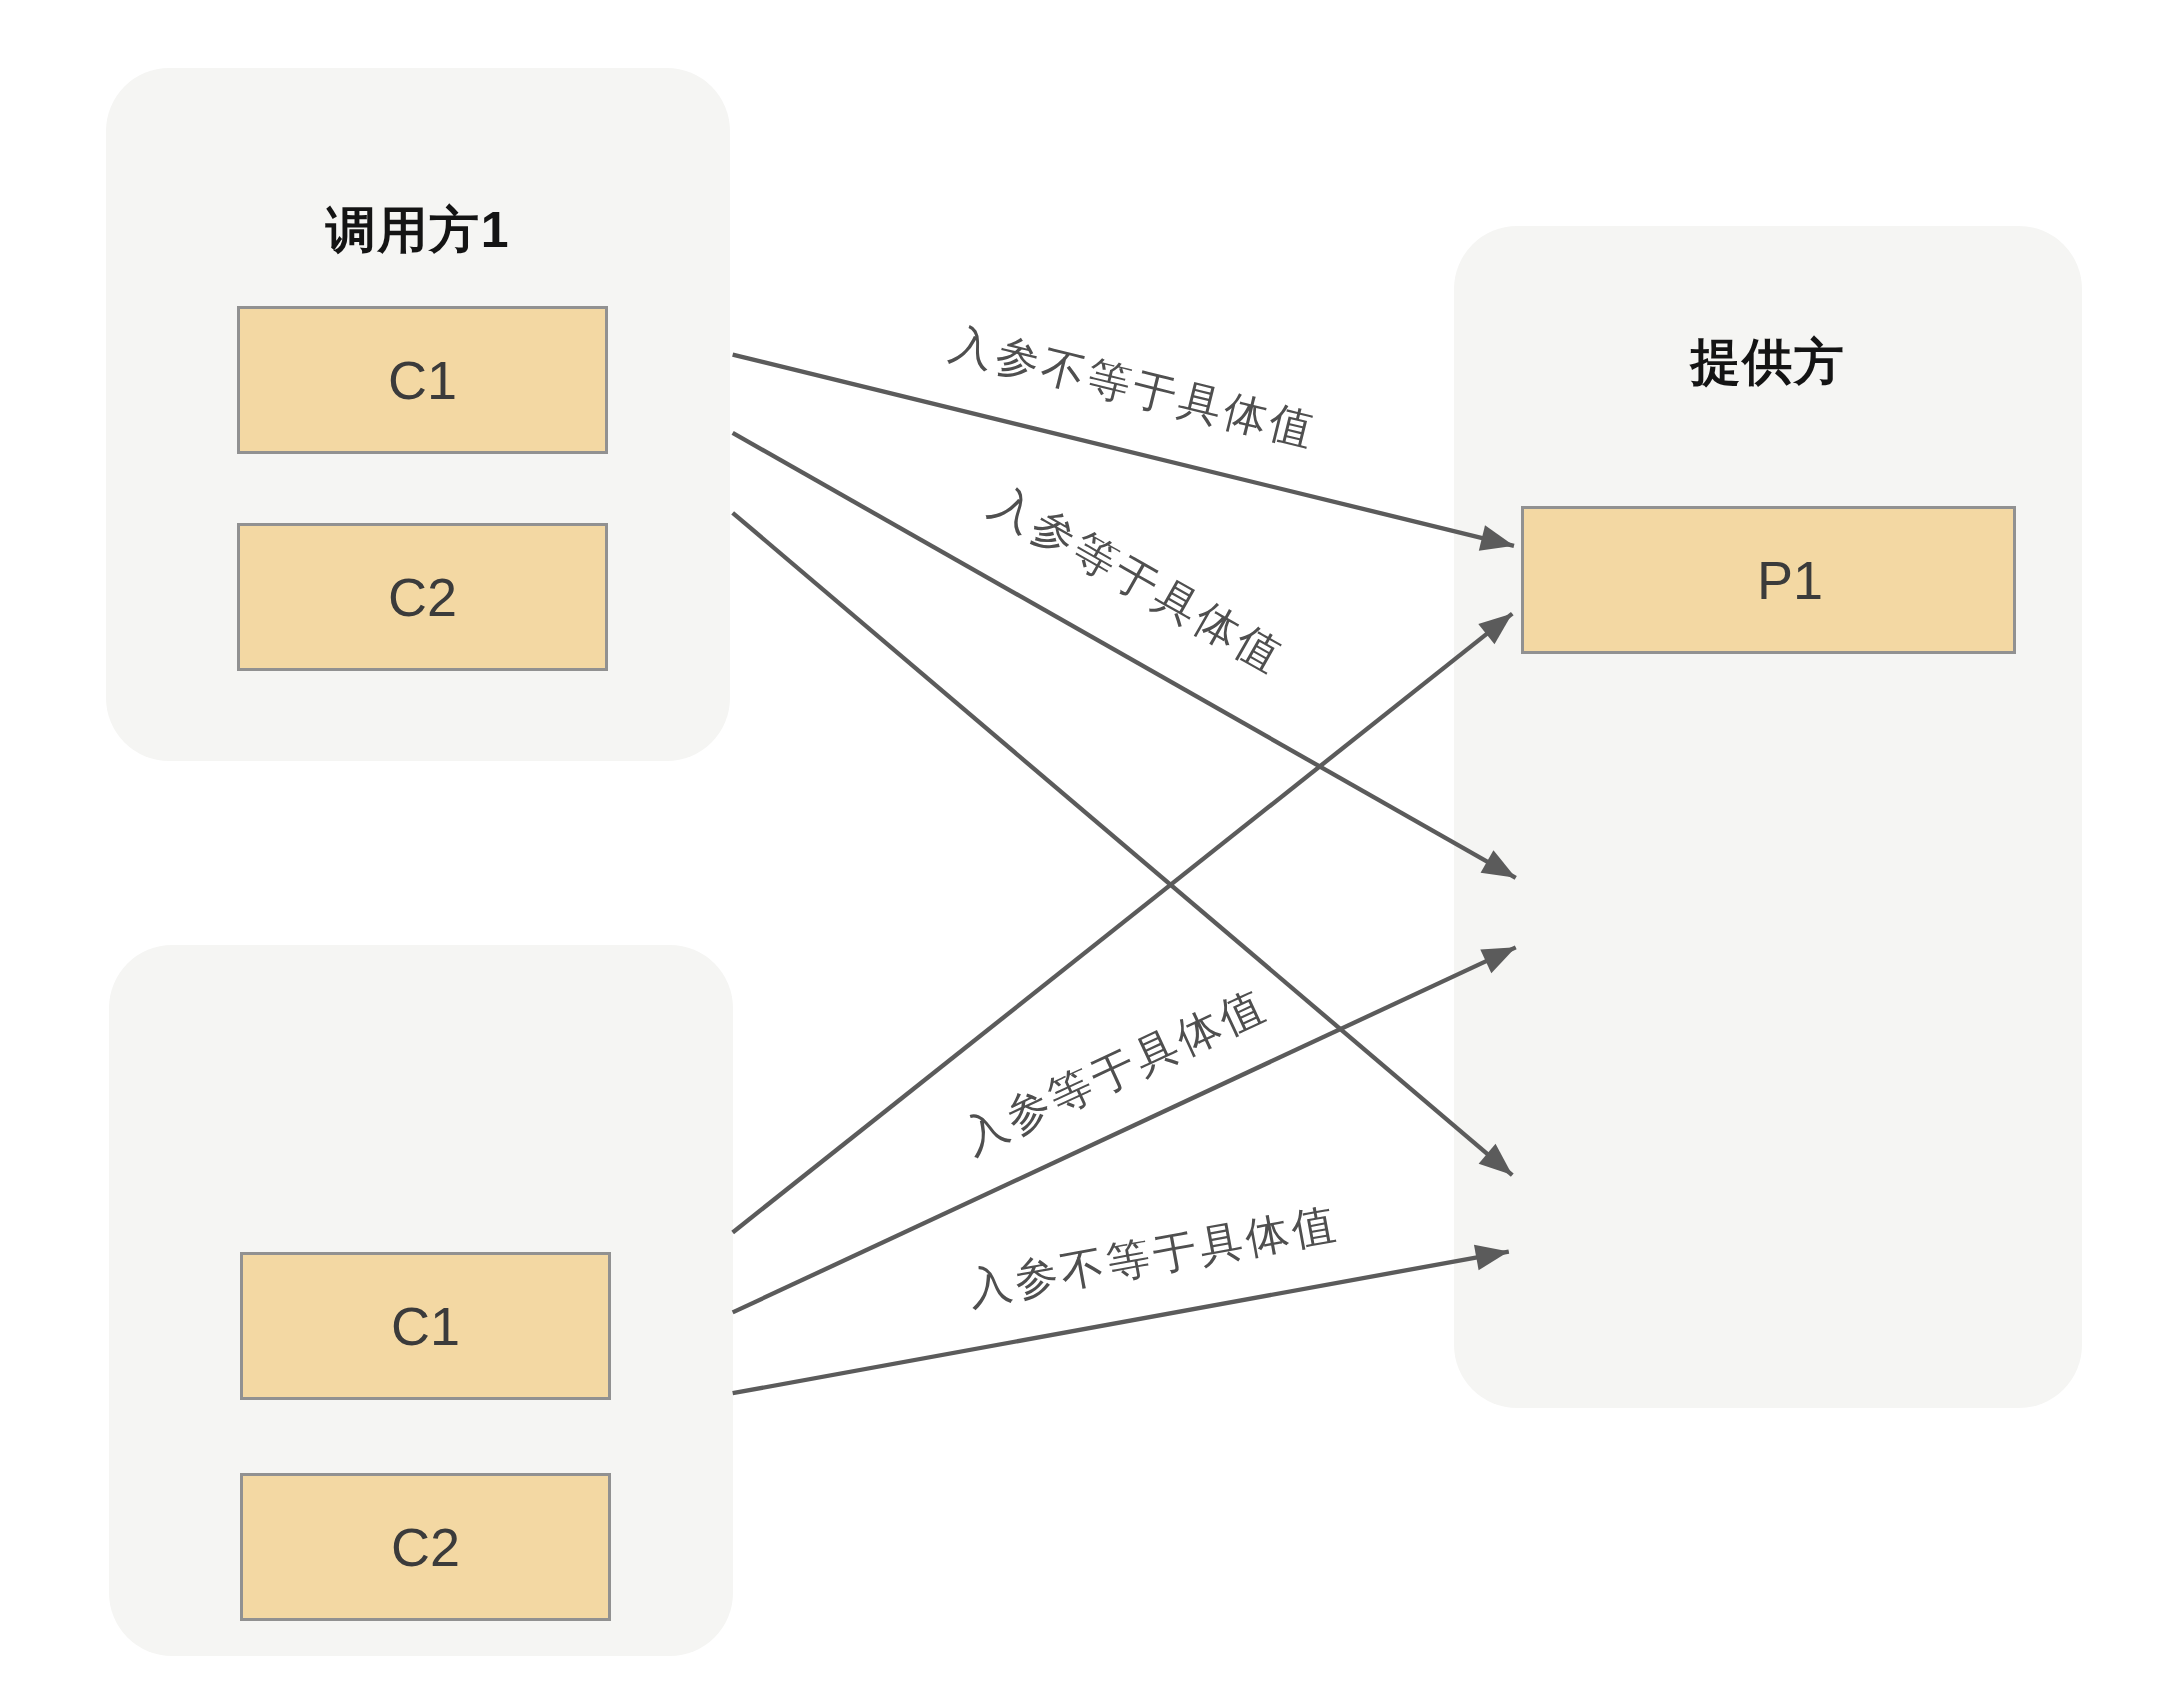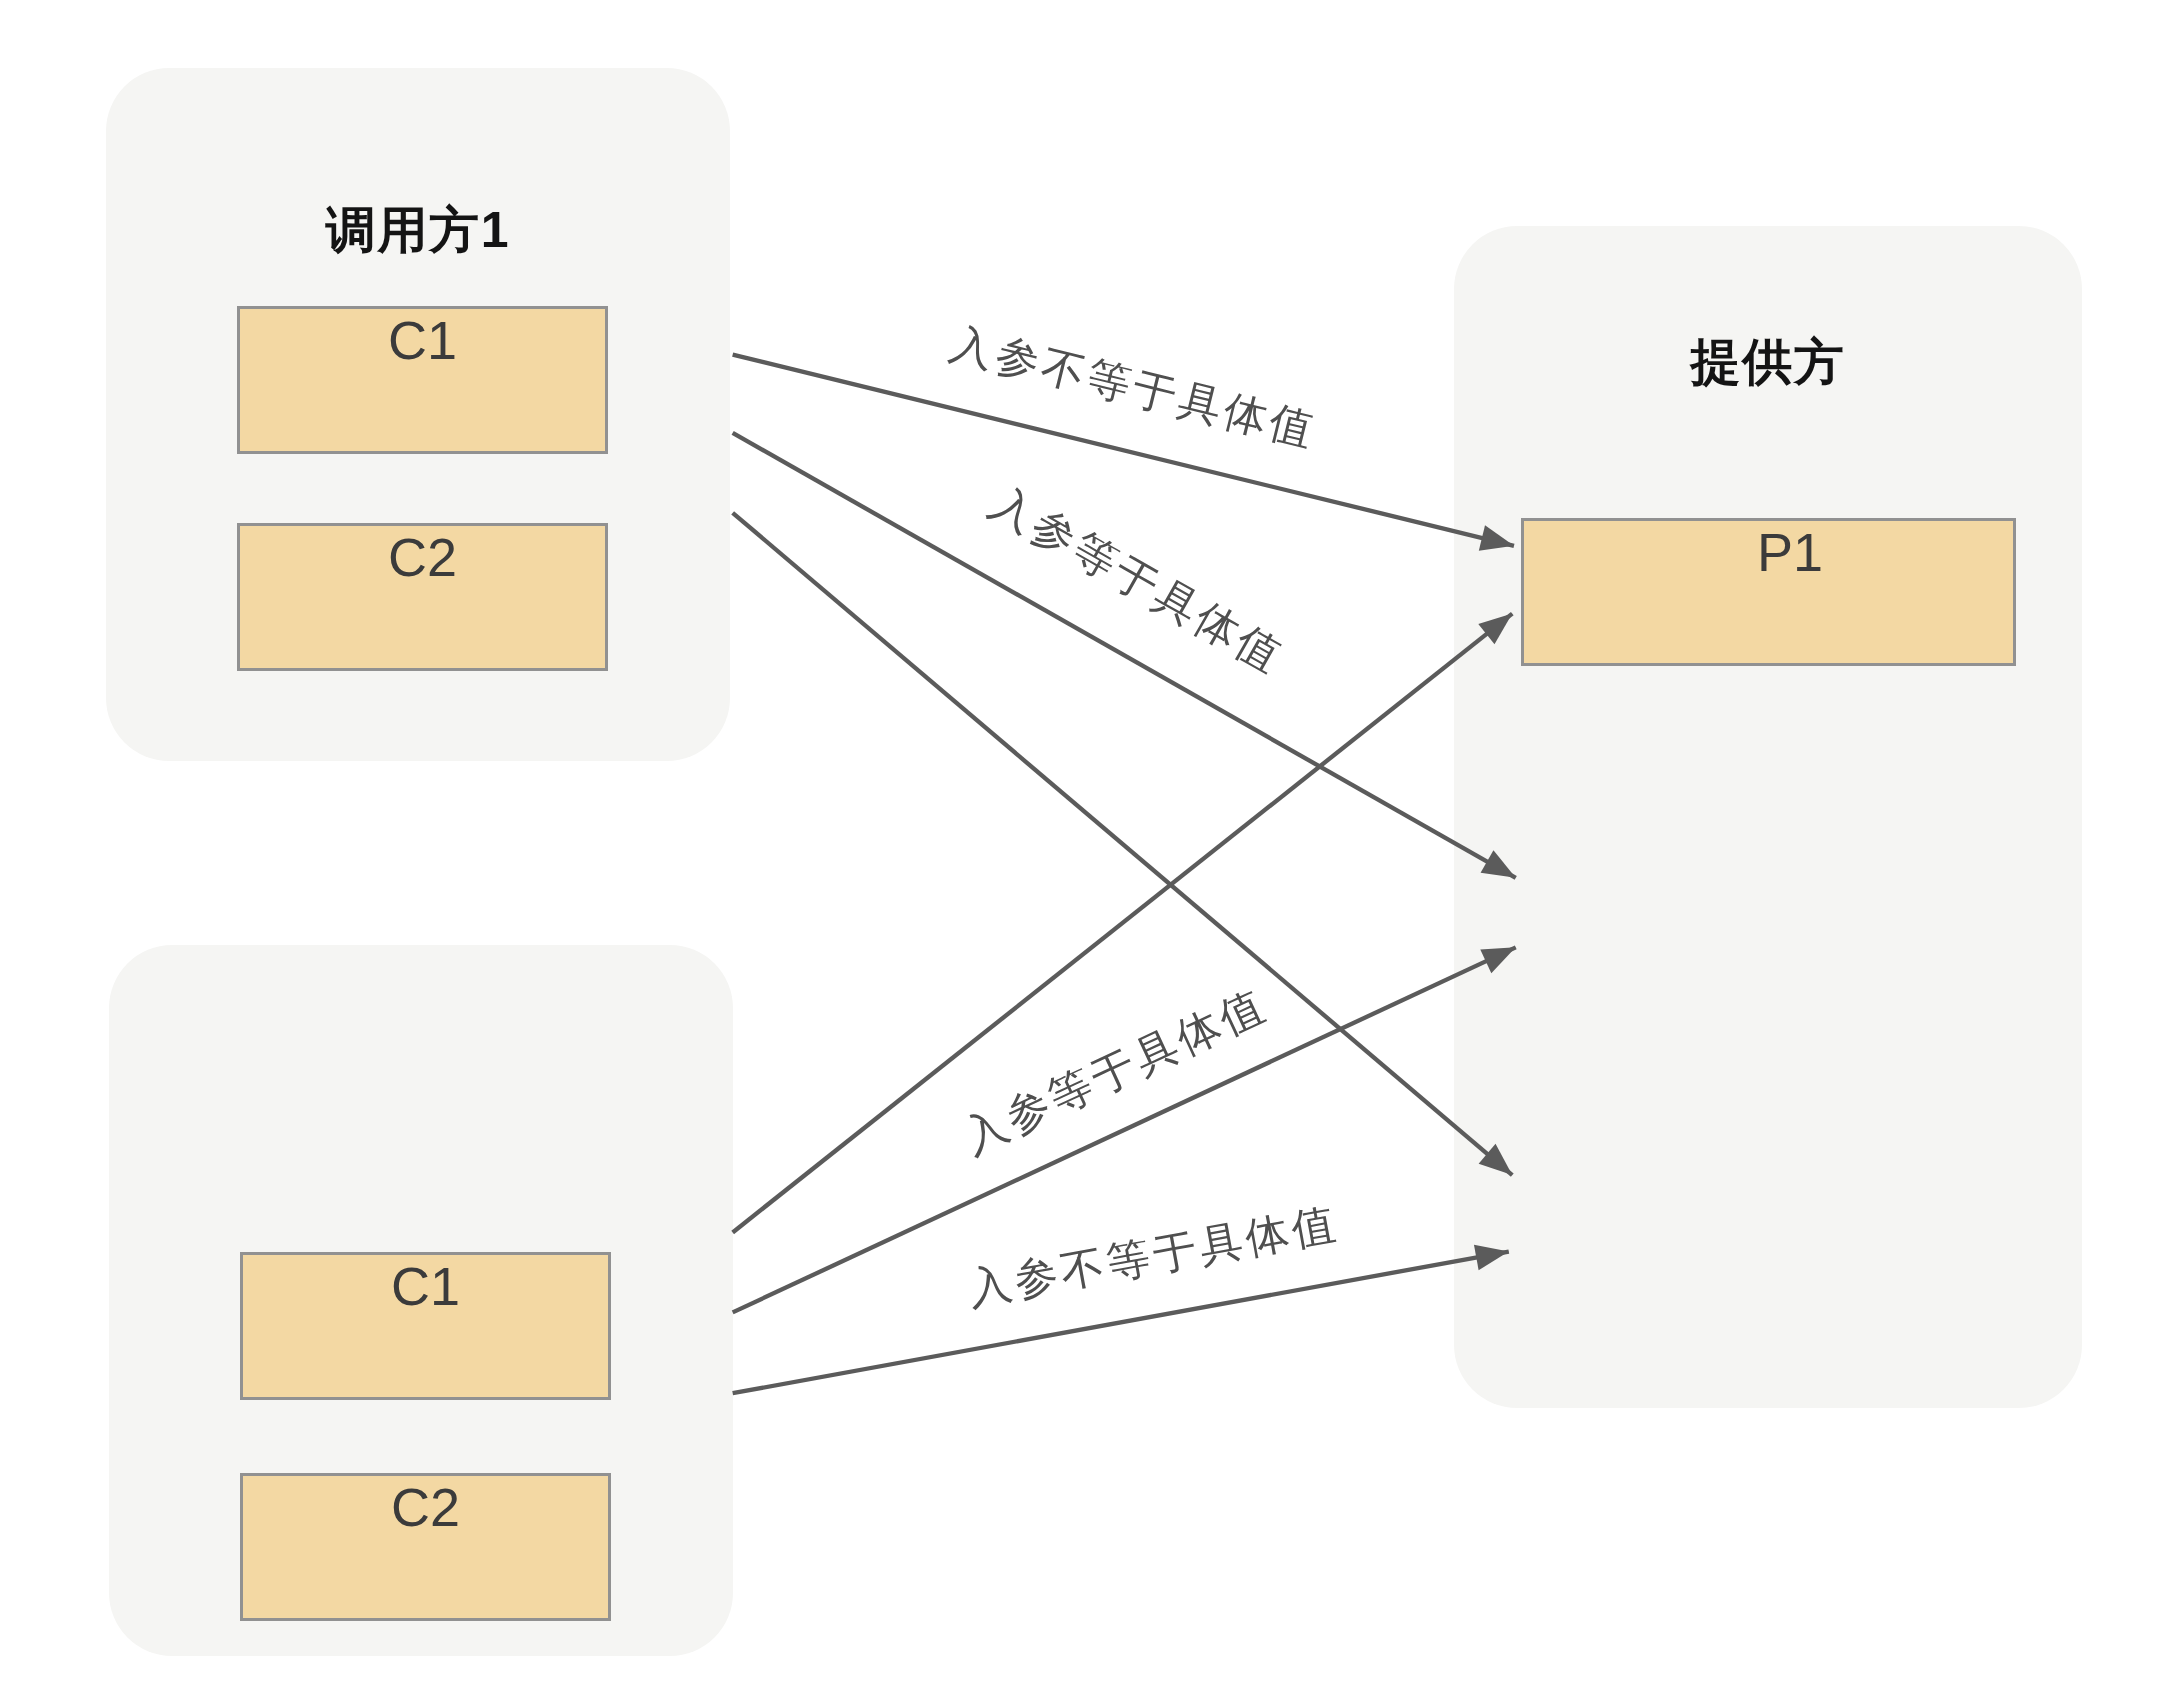--- a/index.html
+++ b/index.html
@@ -24,30 +24,30 @@
     font-size:50px;font-weight:bold;color:#141414;
     letter-spacing:1.7px;
   }
   .panel-caller1 .panel-title{top:129px;}
   .panel-caller2 .panel-title{top:110px;}
   .panel-provider .panel-title{top:103px;}
   .node{
     position:absolute;box-sizing:border-box;
     background:#f3d8a3;
     border:3.5px solid #919191;
-    display:flex;align-items:flex-start;justify-content:center;
+    display:flex;align-items:center;justify-content:center;
     font-size:54px;color:#3b3b3b;
   }
   .panel-caller1 .node,.panel-caller2 .node{left:131px;width:371px;height:148px;}
   .node-c1a{top:238px;}
   .node-c2a{top:455px;}
   .node-c1b{top:307px;}
   .node-c2b{top:528px;}
   .panel-provider .node{left:67px;width:495px;height:148px;}
-  .node-p1{top:292px;padding-left:43px;}
+  .node-p1{top:280px;padding-left:43px;}
   .node-p2{top:607px;background:linear-gradient(180deg,#ee6b4e 0%,#d6381b 60%,#c42a0e 100%);color:#ffffff;}
   .node-p3{top:919px;}
   svg.edges{
     position:absolute;left:0;top:0;width:2178px;height:1707px;
     pointer-events:none;
   }
   svg.edges line{stroke:#5b5b5b;stroke-width:5;}
   svg.edges text{
     font-family:"Liberation Sans", sans-serif;
     font-size:50px;fill:#4f4f4f;text-anchor:middle;

